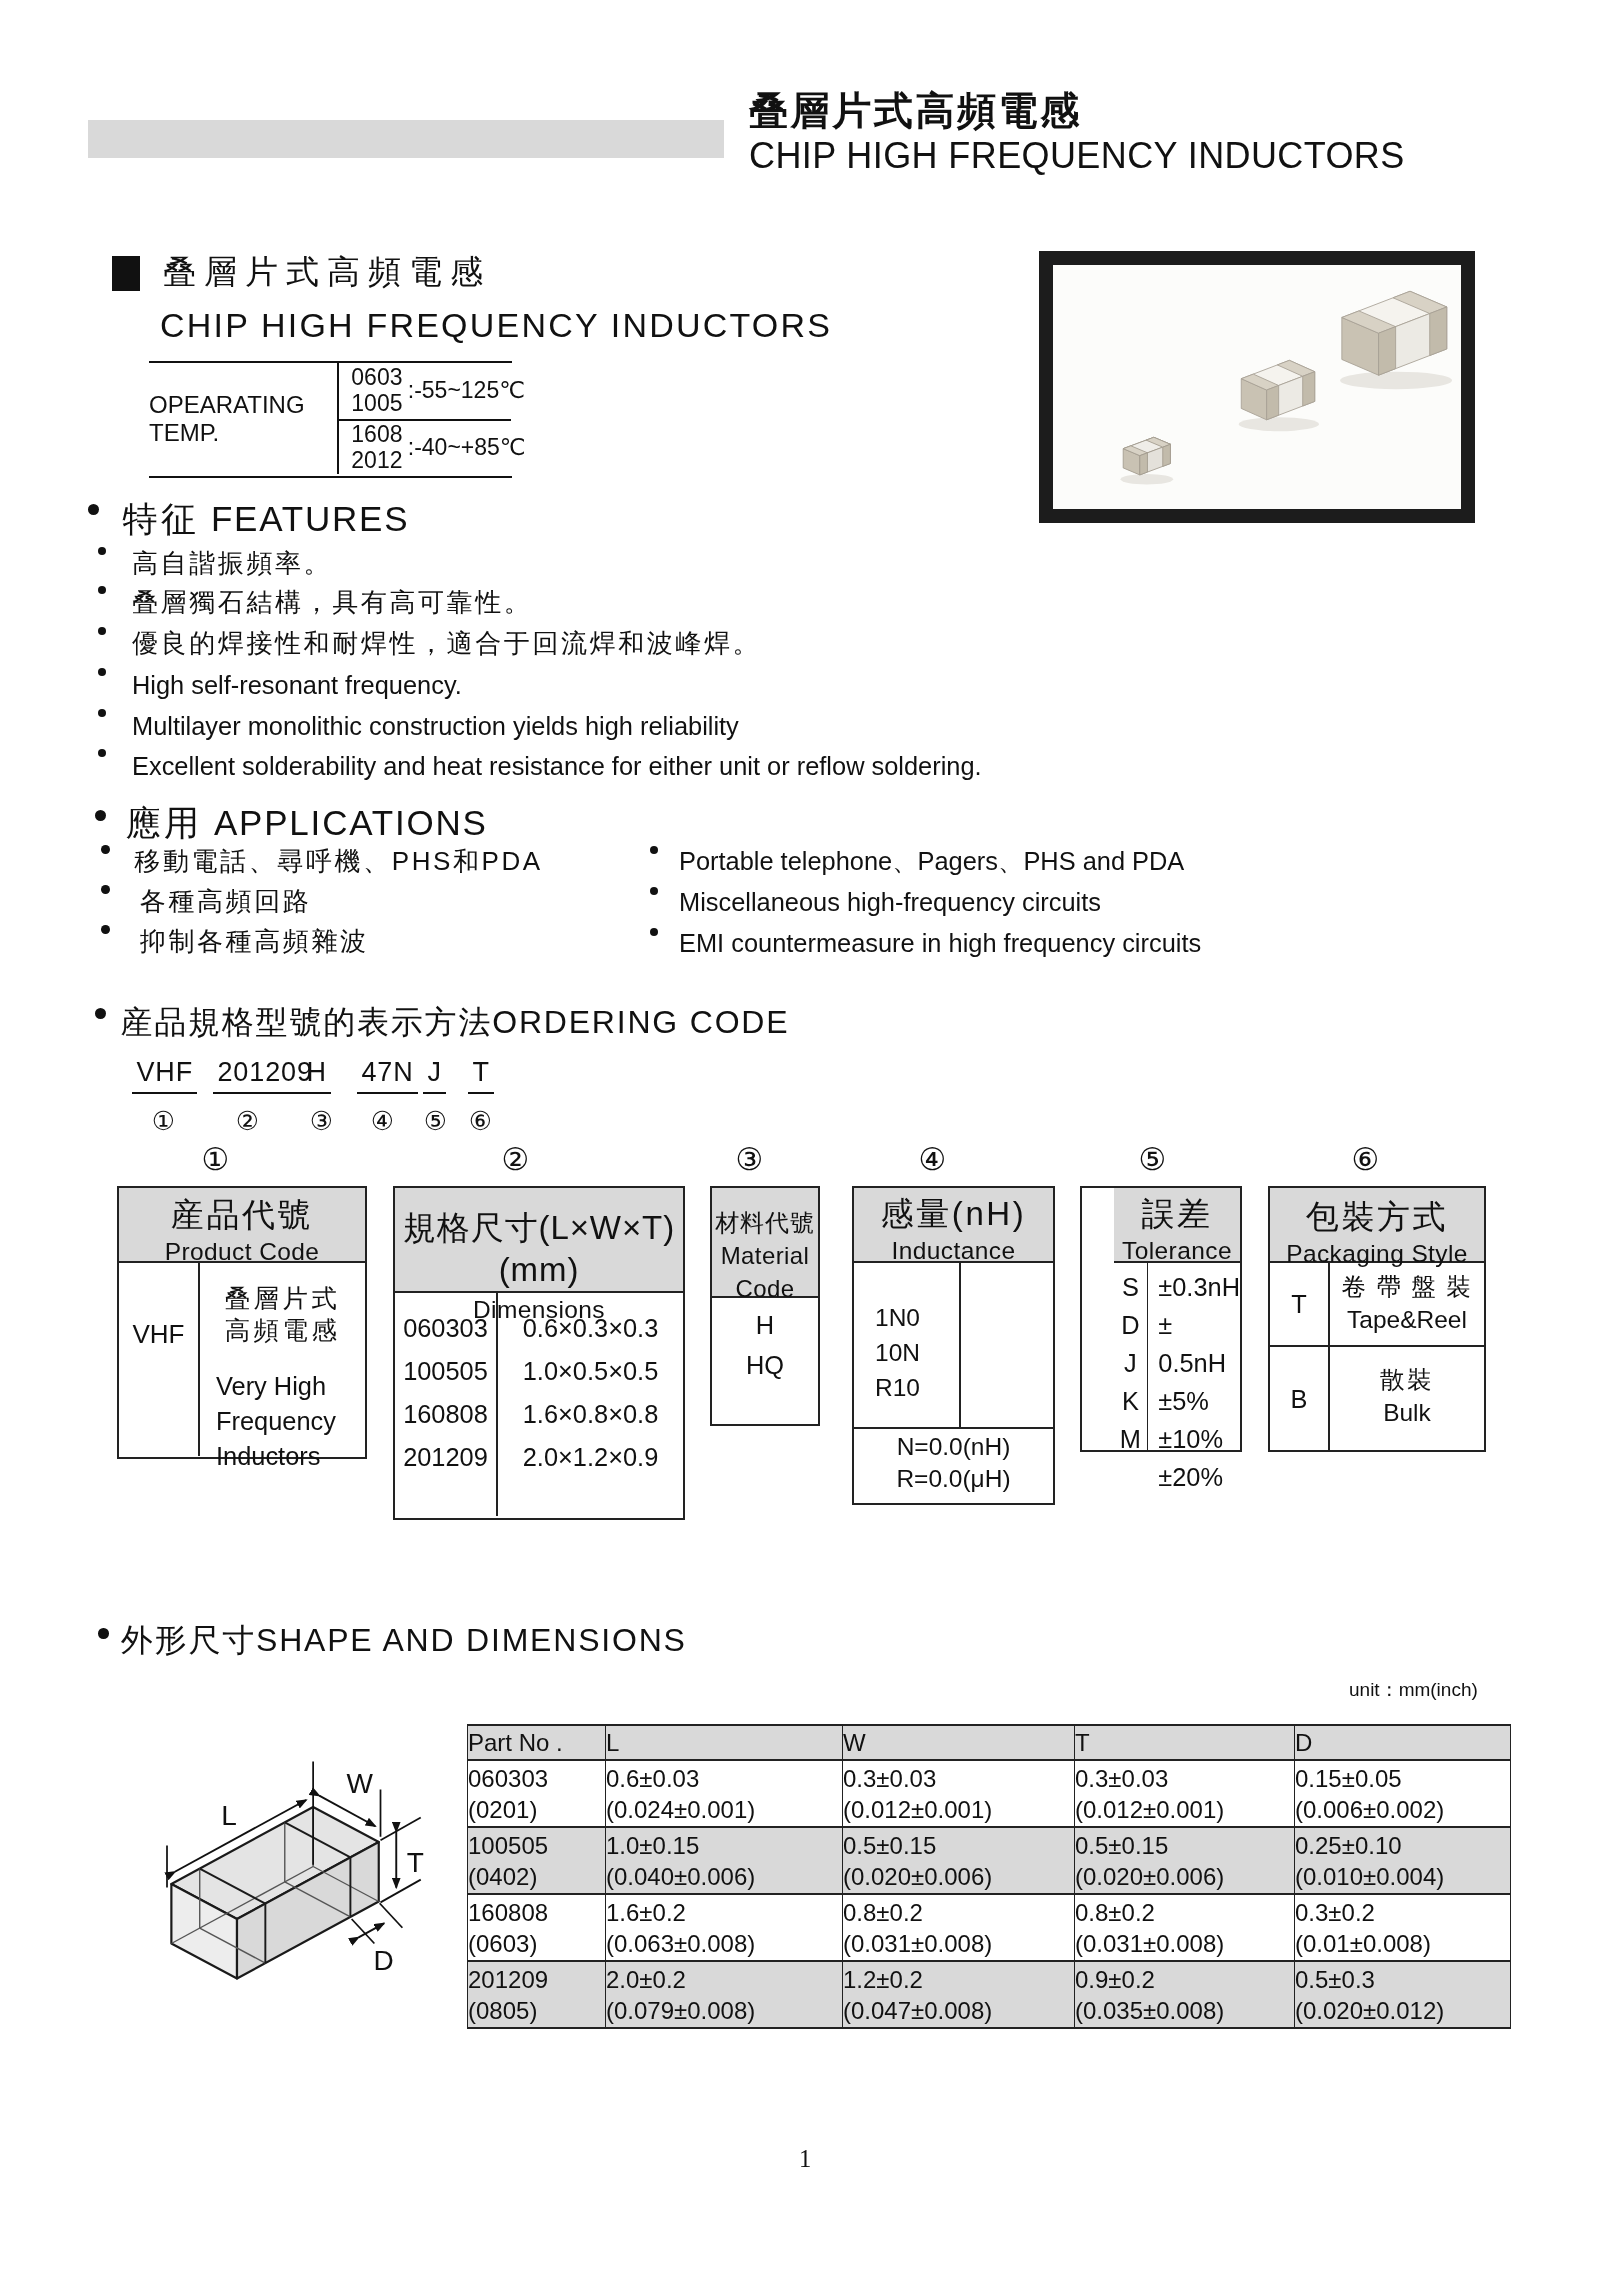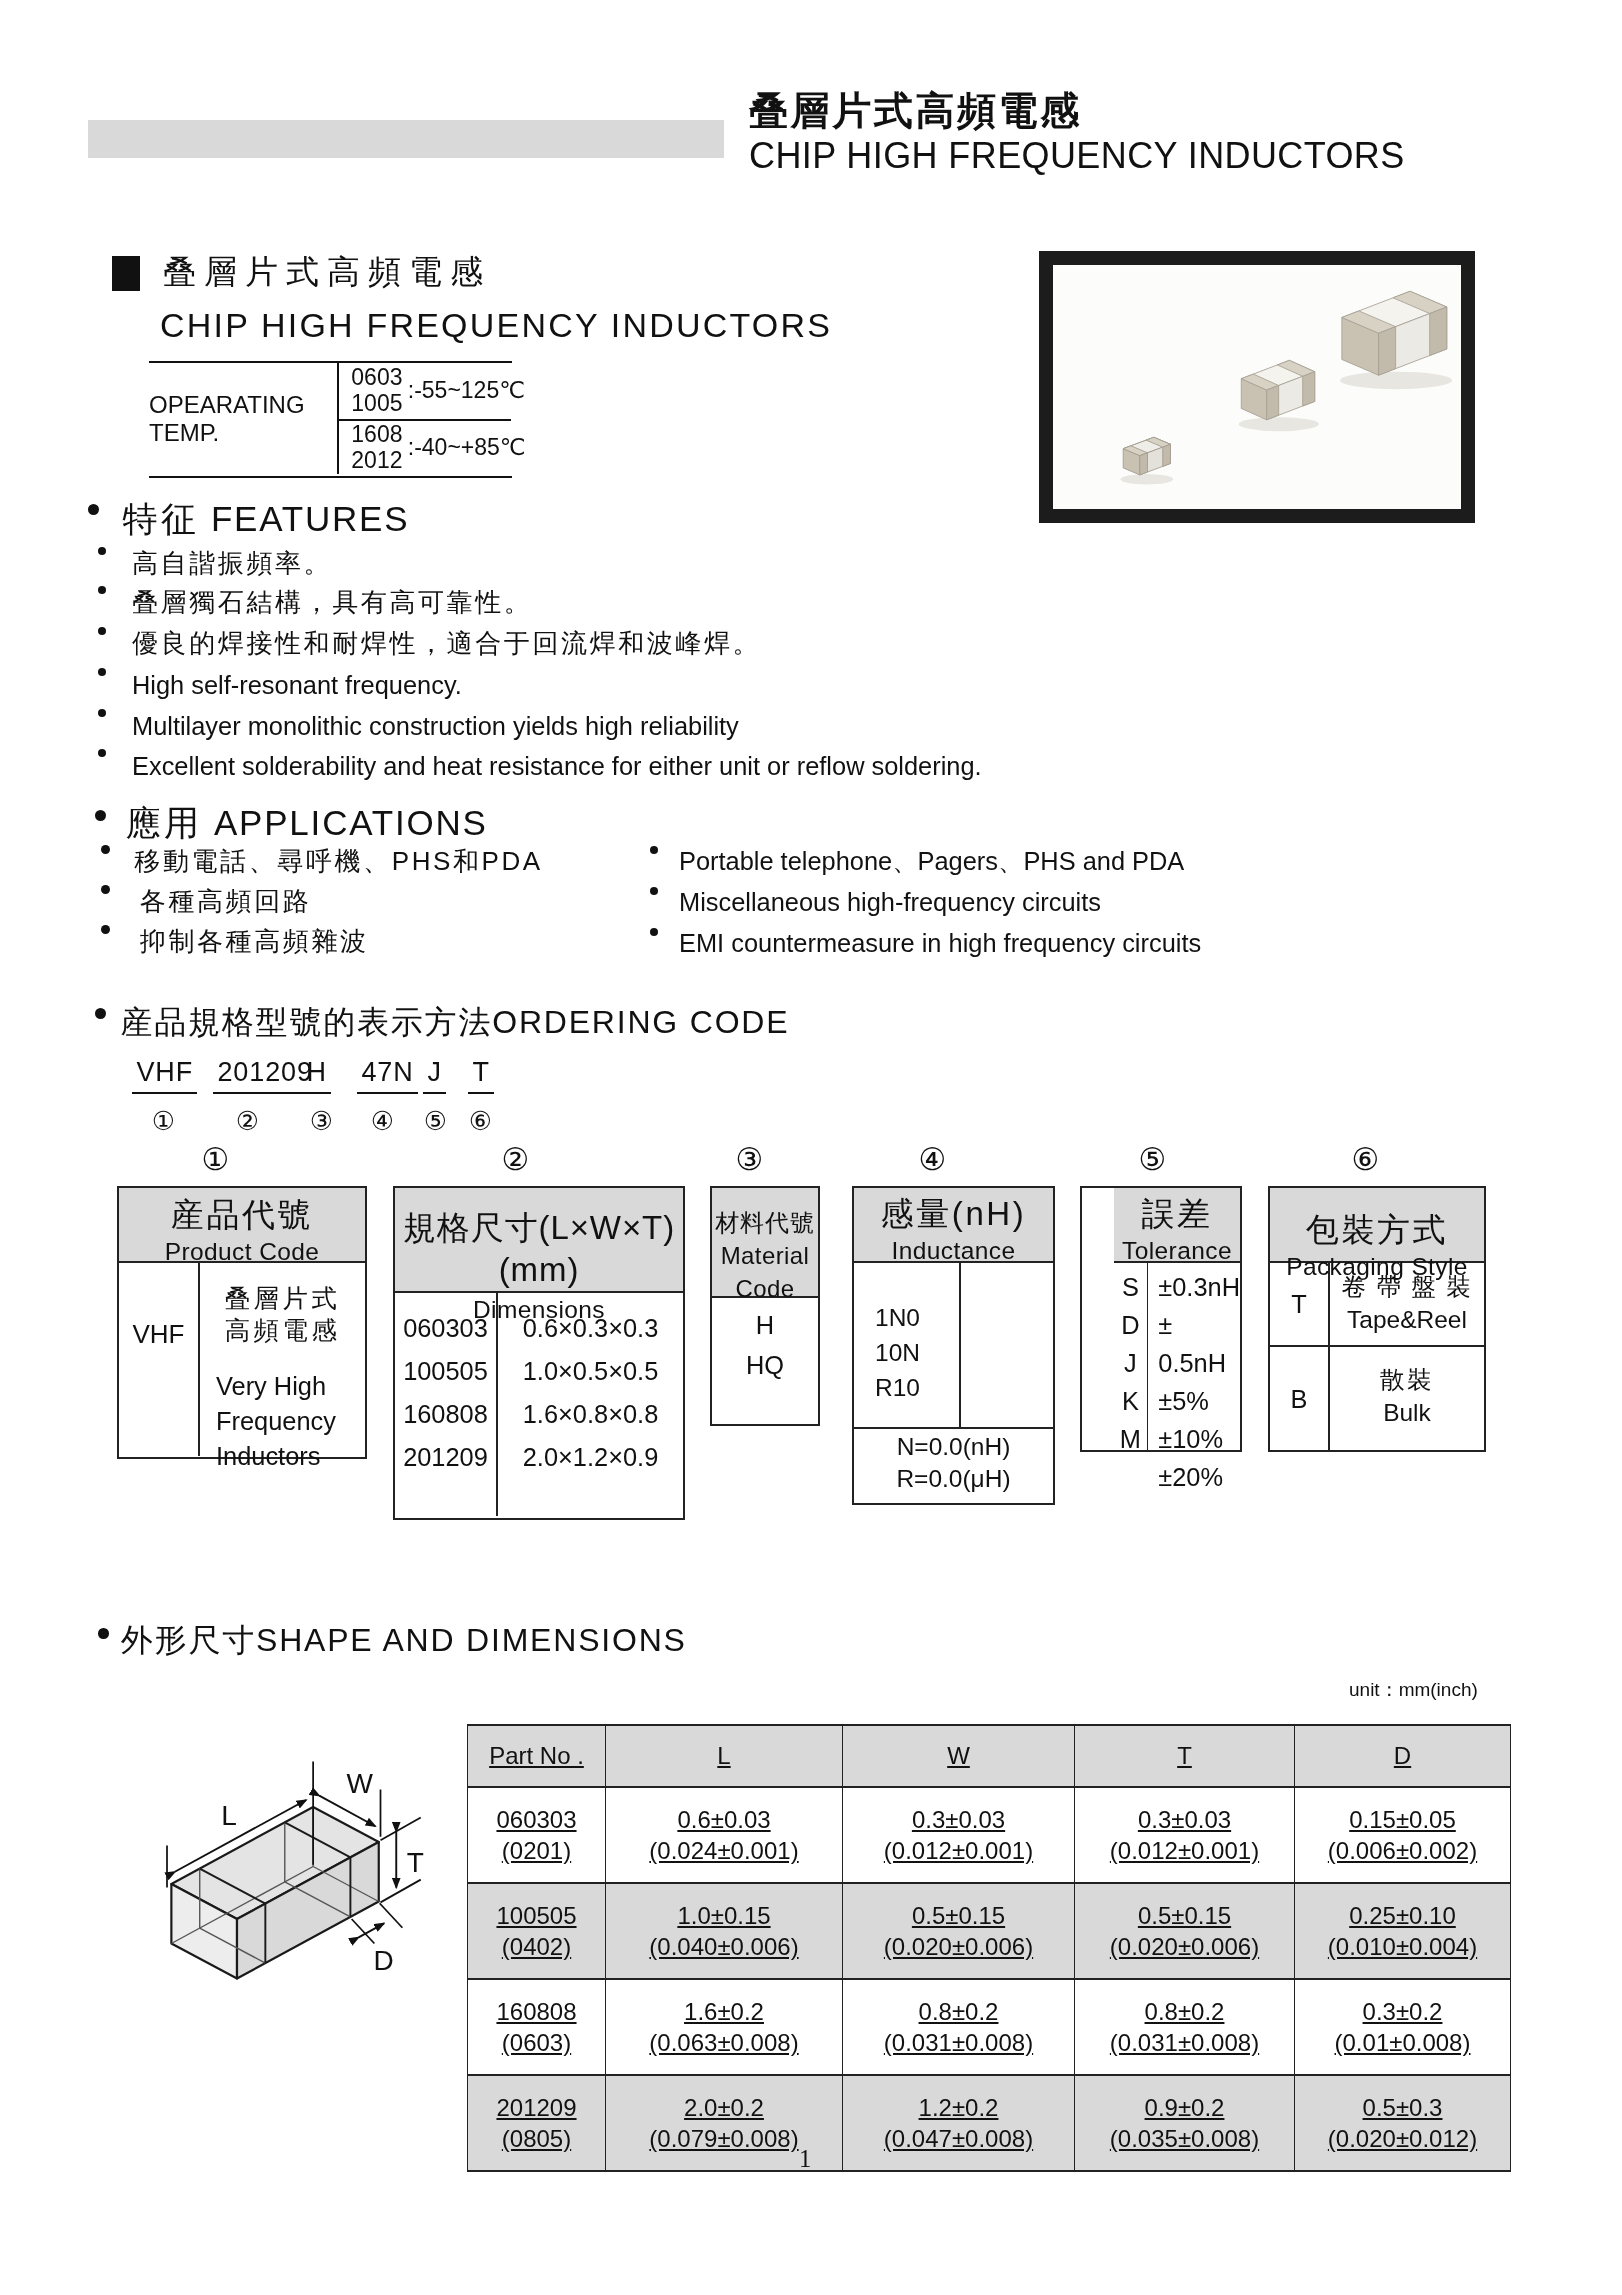--- a/index.html
+++ b/index.html
@@ -41,21 +41,21 @@
   .mark2{font-size:31px;width:39px;text-align:center;}
   
   .otable{border:2.6px solid #222;box-sizing:border-box;background:#fff;}
   .ohead{background:#d9d9d9;border-bottom:2.6px solid #222;text-align:center;box-sizing:border-box;}
   .ohead .l1{font-size:33px;letter-spacing:2.6px;}
   .ohead .l2{font-size:24.5px;letter-spacing:0.4px;}
   .cellC{text-align:center;}
   
   .unit{font-size:19px;}
   .dimtable{left:467px;top:1724px;width:1044px;border-collapse:collapse;table-layout:fixed;}
-  .dimtable td{border:1.8px solid #222;text-align:center;font-size:24px;padding:16px;text-decoration:underline;}
+  .dimtable td{border:1.8px solid #222;font-size:24px;padding:0;}
   .dimtable tr{height:67px;}
   .dimtable tr.hrow{height:35px;}
   .dimtable tr.hrow td{background:#d9d9d9;border-bottom:2.6px solid #222;font-size:24px;}
   .dimtable td{border-top:2.6px solid #222;border-bottom:2.6px solid #222;}
   .gray td{background:#d9d9d9;}
   .c2l div{line-height:31px;}
   .pgnum{font-family:"Liberation Serif","DejaVu Serif",serif;font-size:24.5px;}
   svg text{font-family:"Liberation Sans","DejaVu Sans",sans-serif;}
 </style>
 </head>
@@ -266,21 +266,21 @@
       <div>±0.3nH</div>
       <div>± 0.5nH</div>
       <div>±5%</div>
       <div>±10%</div>
       <div>±20%</div>
     </div>
   </div>
 </div>
 
 <div class="abs otable" style="left:1268px;top:1186px;width:218px;height:266px;">
-  <div class="ohead" style="height:75px;padding-top:20px;">
+  <div class="ohead" style="height:75px;padding-top:7px;">
     <div class="l1">包裝方式</div>
     <div class="l2">Packaging Style</div>
   </div>
   <div style="display:flex;height:84px;border-bottom:2.6px solid #222;box-sizing:border-box;">
     <div class="cellC" style="width:60px;border-right:2.6px solid #222;box-sizing:border-box;font-size:25.4px;display:flex;align-items:center;justify-content:center;">T</div>
     <div class="cellC" style="flex:1;padding-top:7px;">
       <div style="font-size:24.5px;letter-spacing:1.8px;line-height:33px;">卷 帶 盤 裝</div>
       <div style="font-size:24.5px;line-height:33px;">Tape&amp;Reel</div>
     </div>
   </div>

